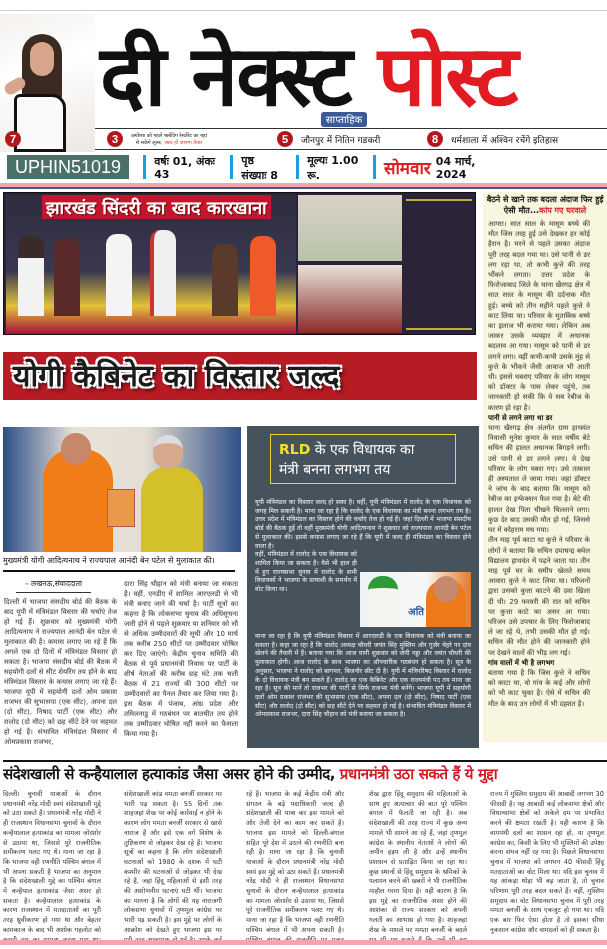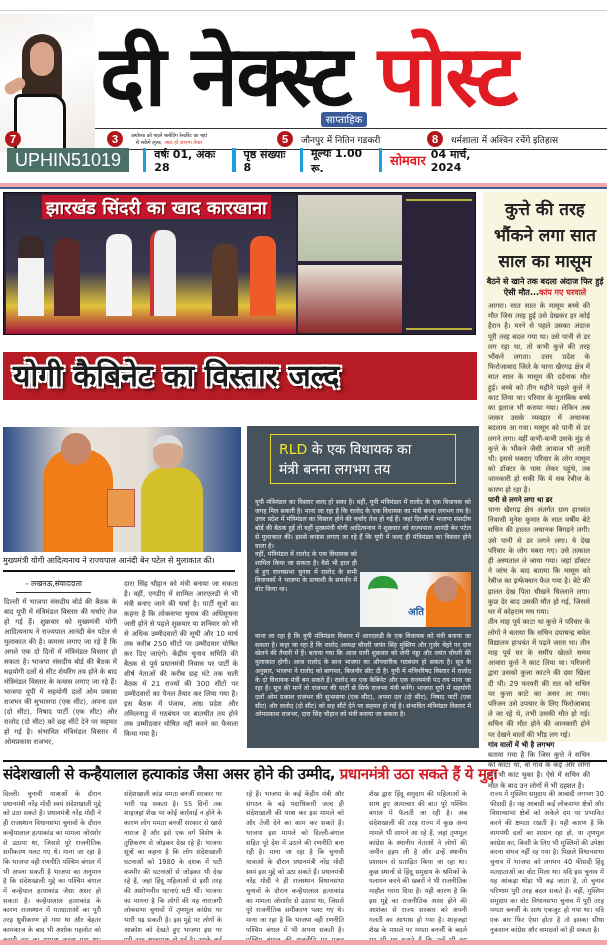--- a/index.html
+++ b/index.html
@@ -17,25 +17,25 @@
 .masthead .m1{color:#111}
 .masthead .m2{color:#e11b22}
 .weekly{left:321px;top:112px;width:46px;height:15px;background:#3b5a9a;color:#fff;font:10px/15px "DejaVu Sans",sans-serif;text-align:center;border-radius:3px}
 .teaserbar{left:95px;top:128px;width:512px;height:22px;border-top:1px solid #333;border-bottom:1px solid #333;display:flex;align-items:center;font-size:9px}
 .teaser{display:flex;align-items:center;gap:8px}
 .t1{margin-left:12px;width:170px}
 .t1 .txt{font-size:5px;line-height:7px;text-align:center}
 .t1 .txt .red{color:#d32}
 .t2{width:150px}
 .t3{width:180px}
-.infobar{left:7px;top:148px;width:476px;height:24px;display:flex;align-items:flex-start}
+.infobar{left:7px;top:155px;width:476px;height:24px;display:flex;align-items:flex-start}
 .regno{background:#4a7068;color:#fff;font:18px/24px "Liberation Sans",sans-serif;padding:0 8px;height:24px}
 .infoitem{display:flex;align-items:center;height:24px;margin-left:14px;font:bold 11px "DejaVu Sans",sans-serif}
 .infoitem .bar{width:4px;height:24px;background:#1aa0e0;margin-right:8px}
-.infoitem .day{color:#e11b22;font-size:13px;margin-right:5px}
+.infoitem .day{color:#e11b22;font-size:17px;margin-right:5px}
 .rule1{left:0;top:183px;width:607px;height:4px;background:#f1a7ab}
 .rule2{left:0;top:187px;width:607px;height:2px;background:#465b8a}
 .jhark{left:3px;top:192px;width:473px;height:143px;background:#2b2337;border:1px solid #111;overflow:hidden}
 .jhark .stage{position:absolute;left:2px;top:2px;width:290px;height:139px;background:linear-gradient(#2e2d3e 0%,#3a3850 55%,#e2c23a 80%,#a4123a 100%)}
 .jhark .title{position:absolute;left:38px;top:2px;font:bold 18px "DejaVu Sans",sans-serif;color:#fff;background:#c3162d;padding:0 4px;text-shadow:1px 1px 0 #600}
 .person{position:absolute;bottom:18px;width:26px;border-radius:10px 10px 0 0}
 .jhark .ph2{position:absolute;left:294px;top:2px;width:104px;height:66px;background:linear-gradient(#d9d3c7,#b8c3a8)}
 .jhark .ph3{position:absolute;left:294px;top:72px;width:104px;height:68px;background:linear-gradient(#e9e2d6,#8b2a2a)}
 .jhark .caption{position:absolute;left:404px;top:10px;width:66px;color:#fff;font:8.5px/13px "DejaVu Sans",sans-serif}
 .jhark .gl{position:absolute;left:402px;width:66px;height:2px;background:#b9b23a}
@@ -54,21 +54,21 @@
 .photo .p2h{position:absolute;left:150px;top:8px;width:30px;height:34px;background:#d6a98c;border-radius:15px;border-top:8px solid #ddd}
 .photo .book{position:absolute;left:104px;top:62px;width:28px;height:38px;background:#e89a4a;border:1px solid #b55}
 .photocap{left:3px;top:555px;width:238px;font:8px/12px "DejaVu Sans",sans-serif;text-align:left}
 .caprule{left:3px;top:570px;width:232px;height:2px;background:#111}
 .byline{left:16px;top:579px;width:75px;font:7.5px/10px "DejaVu Sans",sans-serif;text-align:center;border-bottom:1px solid #333;padding-bottom:3px}
 .col{font:7px/10px "DejaVu Sans",sans-serif;color:#333;text-align:justify}
 .colA{left:4px;top:597px;width:113px}
 .colB{left:124px;top:579px;width:114px}
 .rld{left:247px;top:426px;width:232px;height:322px;background:#47535c;color:#eee}
 .rld .hbox{position:absolute;left:23px;top:8px;width:186px;height:50px;border:1.5px solid #e5d92b;font:14px/20px "DejaVu Sans",sans-serif;color:#fff;padding:4px 0 0 8px}
-.rld .hbox .y{color:#f0e028;font-weight:normal}
+.rld .hbox .y{color:#f0e028;font-weight:bold}
 .rld .body{position:absolute;left:8px;top:72px;width:216px;font:6.3px/8.7px "DejaVu Sans",sans-serif;color:#f0f0f0;text-align:justify}
 .rld .inimg{position:absolute;left:113px;top:146px;width:111px;height:55px;background:linear-gradient(90deg,#eef2f4 0%,#f7f7f7 60%,#e47a2a 100%);overflow:hidden}
 .rld .inimg .a{position:absolute;left:8px;top:4px;width:30px;height:52px;background:#f4f4f0;border-top:12px solid #2e9a3a;border-radius:14px 14px 0 0}
 .rld .inimg .b{position:absolute;left:66px;top:8px;width:40px;height:47px;background:#ee7a1c;border-radius:18px 18px 0 0}
 .rld .inimg .bh{position:absolute;left:74px;top:4px;width:24px;height:26px;background:#c58a6e;border-radius:12px}
 .rld .inimg .t{position:absolute;left:48px;top:32px;font:bold 10px "DejaVu Sans",sans-serif;color:#2b5ca8}
 .rld .lower{position:absolute;left:8px;top:206px;width:216px;font:6.3px/8.7px "DejaVu Sans",sans-serif;color:#f0f0f0;text-align:justify}
 .rule3{left:3px;top:760px;width:604px;height:2px;background:#111}
 .headline2{left:3px;top:762px;width:604px;height:24px;font:bold 15px/24px "DejaVu Sans",sans-serif;white-space:nowrap;overflow:hidden;letter-spacing:-0.4px}
 .headline2 .red{color:#d11a24}
@@ -109,21 +109,21 @@
   <div class="teaser t3">
     <div class="badge">8</div>
     <span>धर्मशाला में अश्विन रचेंगे इतिहास</span>
   </div>
 </div>
 
 <div class="abs infobar">
   <div class="regno">UPHIN51019</div>
   <div class="infoitem">
       <span class="bar"></span>
-      <span>वर्षः 01, अंकः 28</span>
+      <span>वर्षः 01, अंकः 43</span>
     </div>
   <div class="infoitem">
       <span class="bar"></span>
       <span>पृष्ठ संख्याः 8</span>
     </div>
   <div class="infoitem">
       <span class="bar"></span>
       <span>मूल्यः 1.00 रू.</span>
     </div>
   <div class="infoitem">
@@ -146,21 +146,20 @@
     <div class="person" style="left:244px;height:80px;background:#ee5a2a"></div>
   </div>
   <div class="title">झारखंड सिंदरी का खाद कारखाना</div>
   <div class="ph2"></div>
   <div class="ph3"></div>
   <div class="gl" style="top:6px"></div>
   <div class="gl" style="top:135px"></div>
 </div>
 
 <div class="abs dog">
-  <h2>कुत्ते की तरह भौंकने लगा सात साल का मासूम</h2>
   <div class="sub"><span>बैठने से खाने तक बदला अंदाज फिर हुई ऐसी मौत...</span><span class="red">कांप गए घरवाले</span></div>
   <p>
     <span>आगरा। सात साल के मासूम बच्चे की मौत जिस तरह हुई उसे देखकर हर कोई हैरान है। मरने से पहले उसका अंदाज पूरी तरह बदल गया था। उसे पानी से डर लग रहा था, तो कभी कुत्ते की तरह भौंकने लगता। उत्तर प्रदेश के फिरोजाबाद जिले के थाना खैरगढ़ क्षेत्र में सात साल के मासूम की दर्दनाक मौत हुई। बच्चे को तीन महीने पहले कुत्ते ने काट लिया था। परिवार के मुताबिक बच्चे का इलाज भी कराया गया। लेकिन अब जाकर उसके व्यवहार में अचानक बदलाव आ गया। मासूम को पानी से डर लगने लगा। वहीं कभी-कभी उसके मुंह से कुत्ते के भौंकने जैसी आवाज भी आती थी। इससे घबराए परिवार के लोग मासूम को डॉक्टर के पास लेकर पहुंचे, तब जानकारी हो सकी कि ये सब रेबीज के कारण हो रहा है।</span>
     <b class="sh">पानी से लगने लगा था डर</b>
     <span>थाना खैरगढ़ क्षेत्र अंतर्गत ग्राम हाथवंत निवासी मुनेश कुमार के सात वर्षीय बेटे सचिन की हालत अचानक बिगड़ने लगी। उसे पानी से डर लगने लगा। ये देख परिवार के लोग घबरा गए। उसे तत्काल ही अस्पताल ले जाया गया। जहां डॉक्टर ने जांच के बाद बताया कि मासूम को रेबीज का इन्फेक्शन फैल गया है। बेटे की हालत देख पिता चीखने चिल्लाने लगा। कुछ देर बाद उसकी मौत हो गई, जिससे घर में कोहराम मच गया।</span><br>
     <span>तीन माह पूर्व काटा था कुत्ते ने परिवार के लोगों ने बताया कि सचिन दयाचन्द्र बघेल विद्यालय हाथवंत में पढ़ने जाता था। तीन माह पूर्व घर के समीप खेलते समय आवारा कुत्ते ने काट लिया था। परिजनों द्वारा उसको कुत्ता काटने की दवा खिला दी थी। 29 फरवरी की रात को सचिन पर कुत्ता काटे का असर आ गया। परिजन उसे उपचार के लिए फिरोजाबाद ले जा रहे थे, तभी उसकी मौत हो गई। सचिन की मौत होने की जानकारी होने पर देखने वालों की भीड़ लग गई।</span>
     <b class="sh">गांव वालों में भी है लगभग</b>
     <span>बताया गया है कि जिस कुत्ते ने सचिन को काटा था, वो गांव के कई और लोगों को भी काट चुका है। ऐसे में सचिन की मौत के बाद उन लोगों में भी दहशत है।</span>
   </p>
 </div>

